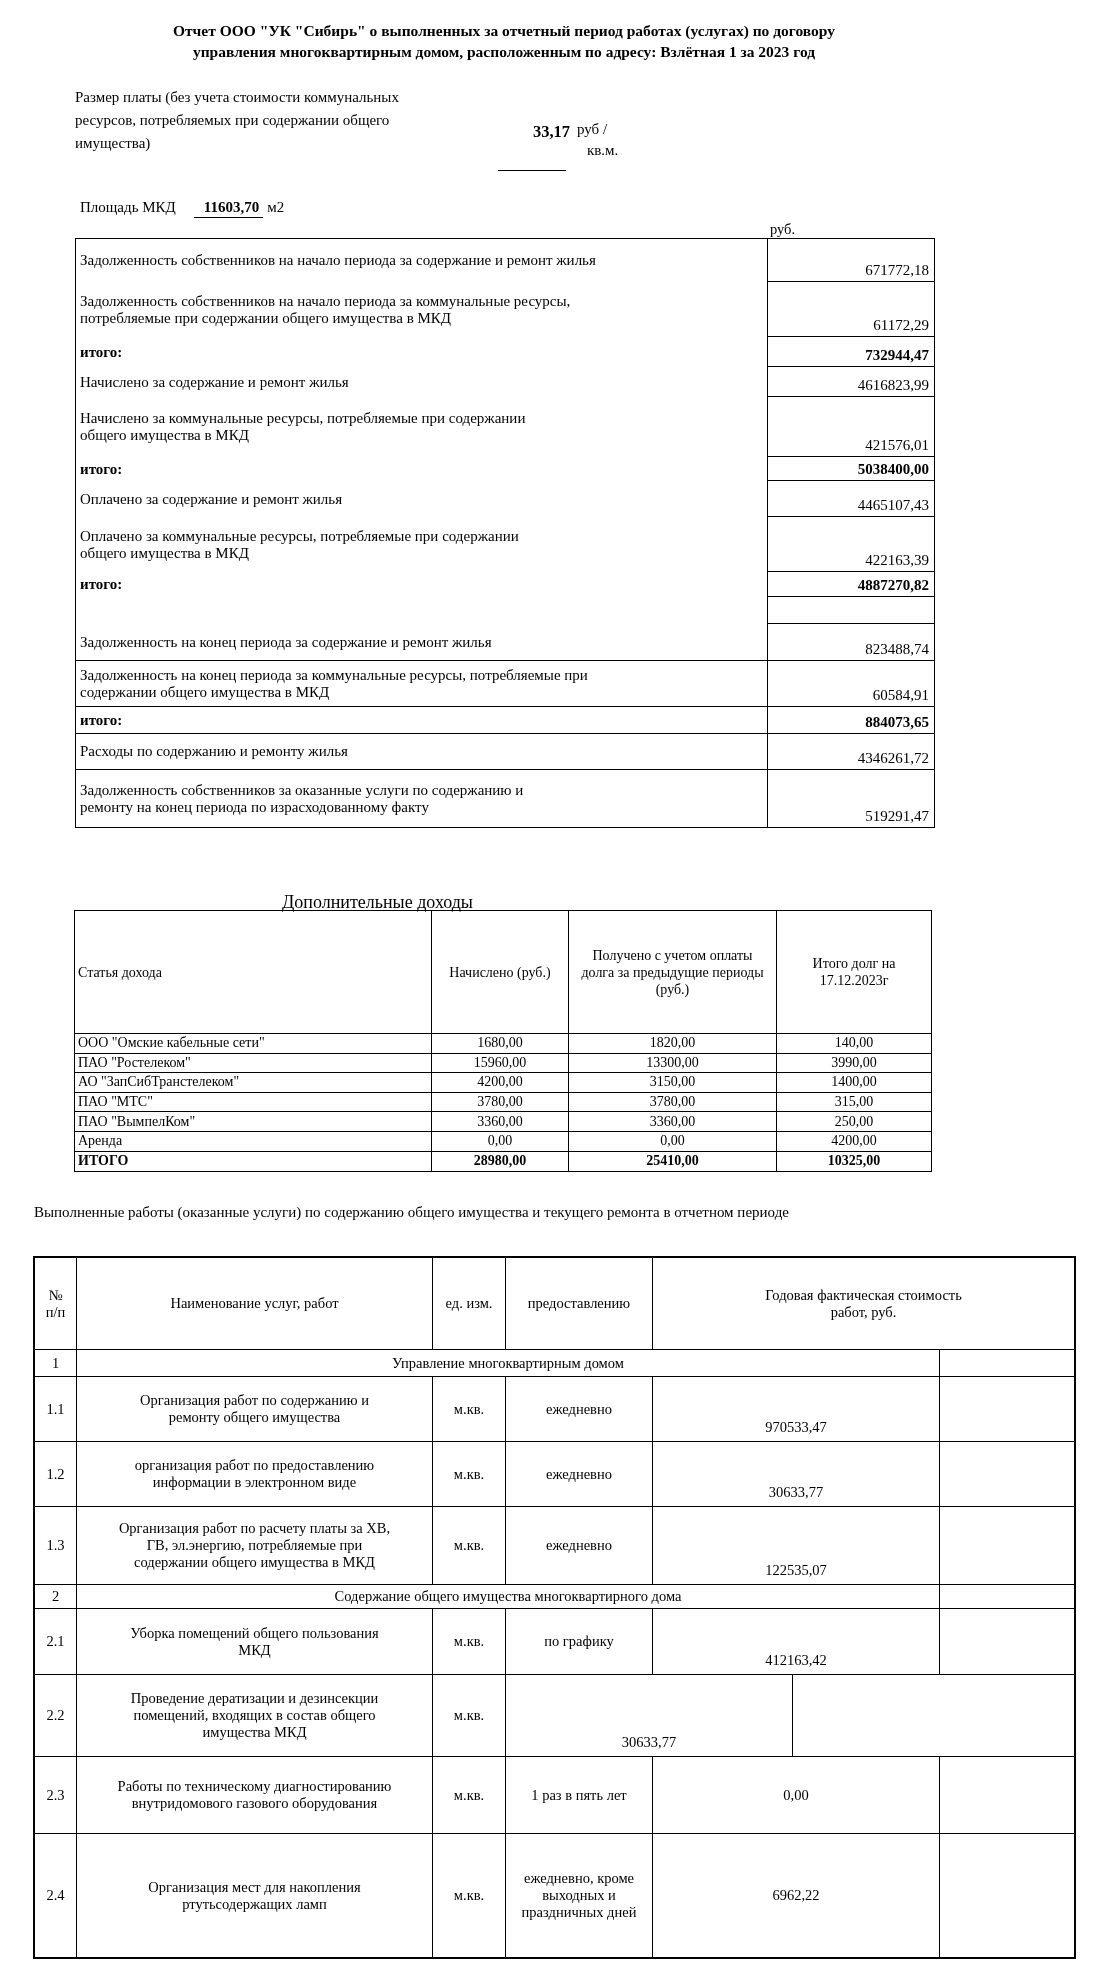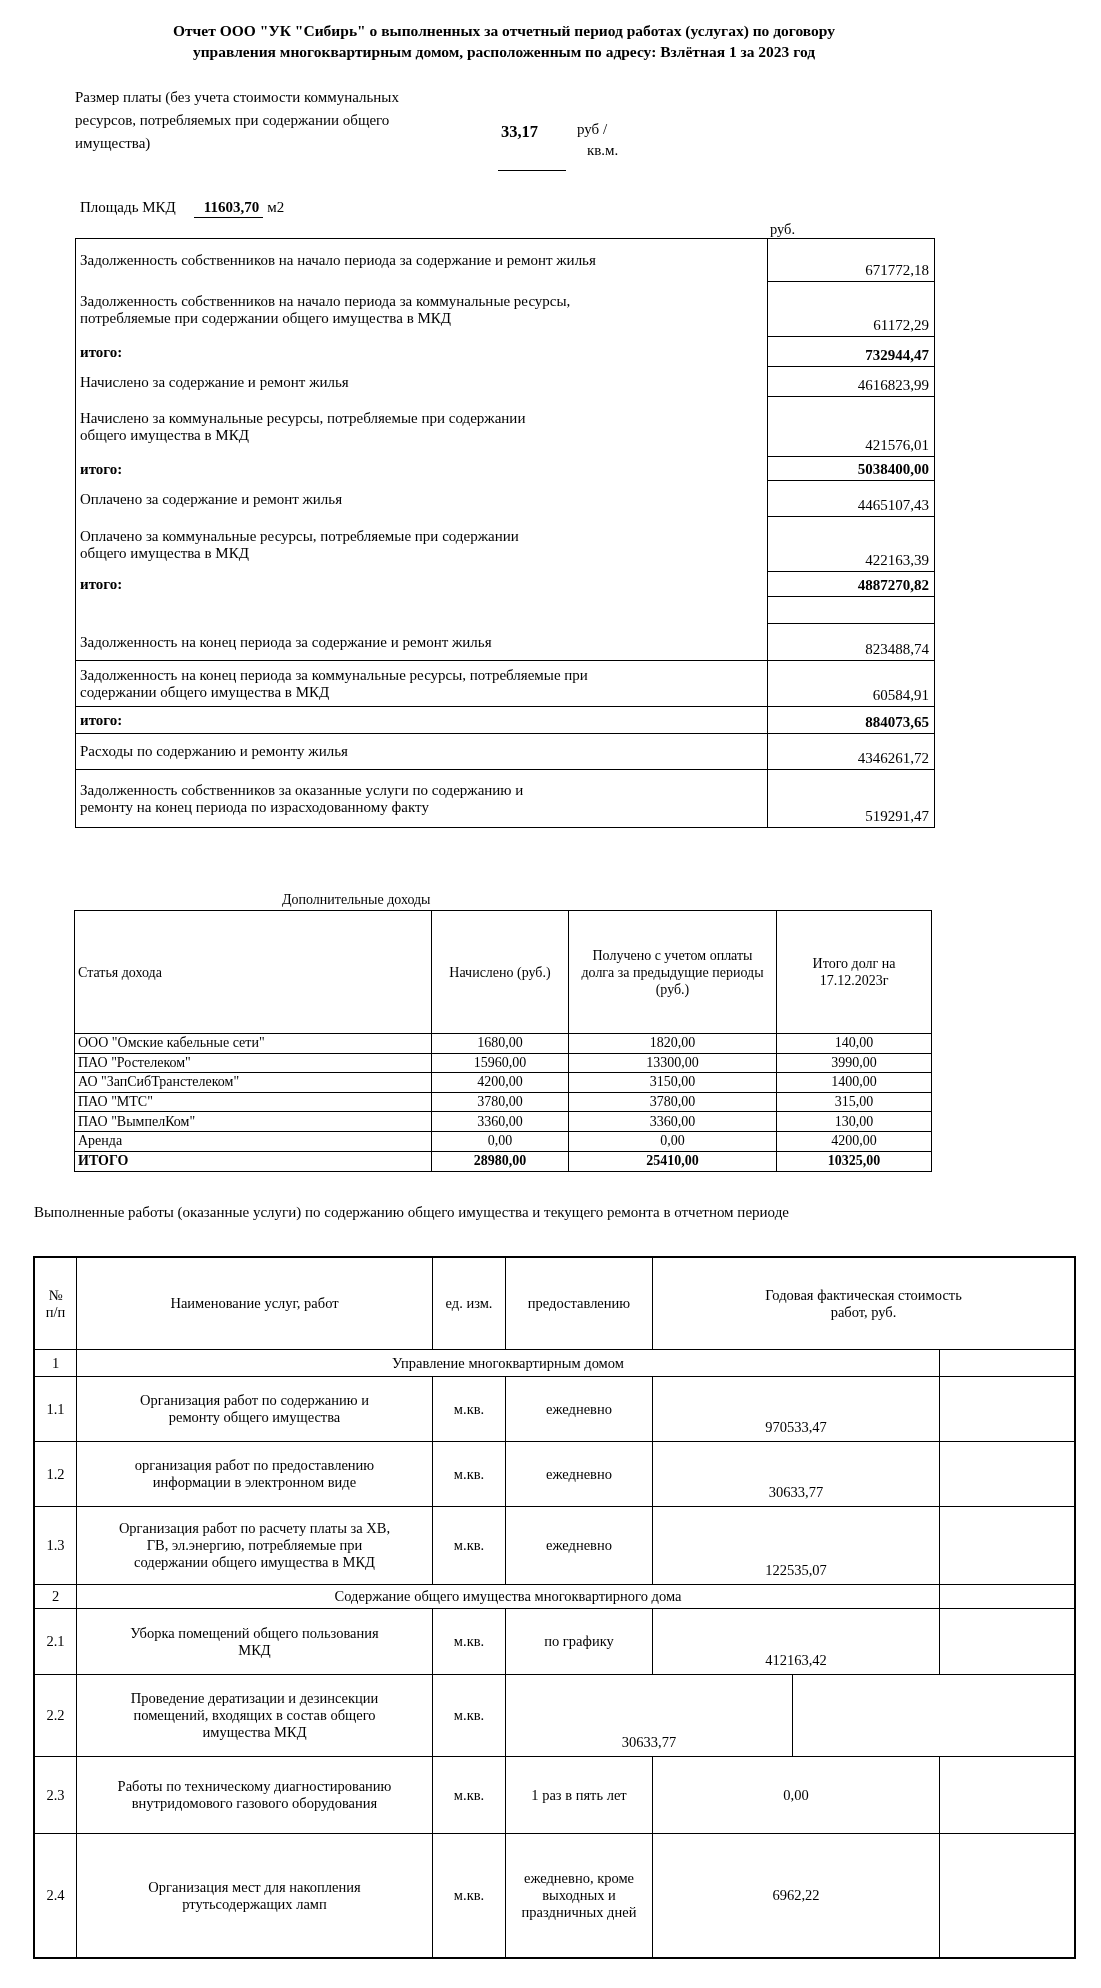--- a/index.html
+++ b/index.html
@@ -6,21 +6,21 @@
   .page{position:relative;width:1101px;height:1988px;background:#fff;color:#000;
         font-family:"Liberation Serif","DejaVu Serif",serif;overflow:hidden;}
   .abs{position:absolute;}
   .pre{white-space:pre-line;}
   .b{font-weight:bold;}
 
   .report-title{left:99px;top:20px;width:810px;text-align:center;
                 font-size:15.5px;font-weight:bold;line-height:21px;}
 
   .pay-label{left:75px;top:86px;width:398px;font-size:15px;line-height:23px;}
-  .pay-value{left:472px;top:122px;width:66px;text-align:right;font-size:16.5px;font-weight:bold;}
+  .pay-value{left:504px;top:122px;width:66px;text-align:right;font-size:16.5px;font-weight:bold;}
   .pay-unit{left:577px;top:119px;font-size:15px;line-height:21px;}
   .pay-unit .l2{margin-left:10px;}
   .pay-underline{left:498px;top:170px;width:68px;border-top:1.5px solid #000;height:0;}
 
   .area-row{left:80px;top:199px;font-size:15px;}
   .area-value{font-weight:bold;border-bottom:1.5px solid #000;padding:0 4px 2px 10px;margin-left:18px;}
   .area-unit{margin-left:4px;}
 
   .rub-label{left:770px;top:221px;font-size:14.5px;}
 
@@ -29,21 +29,21 @@
   .t1row{display:flex;box-sizing:border-box;}
   .t1row>div{box-sizing:border-box;}
   .t1l{width:692px;border-right:1px solid #000;display:flex;align-items:center;
        padding:1px 8px 1px 4px;line-height:17px;}
   .t1l.fb{border-bottom:1px solid #000;}
   .t1v{flex:1;display:flex;align-items:flex-end;justify-content:flex-end;
        padding:0 5px 3px 0;border-bottom:1px solid #000;line-height:15px;}
   .t1row.last .t1l,.t1row.last .t1v{border-bottom:none;}
 
   
-  .inc-title{left:282px;top:892px;font-size:14px;}
+  .inc-title{left:282px;top:892px;font-size:18px;}
   .t2{left:74px;top:910px;width:856px;border:1.5px solid #000;font-size:14px;}
   .t2row{display:flex;box-sizing:border-box;}
   .t2row>div{box-sizing:border-box;border-right:1px solid #000;display:flex;
              align-items:center;justify-content:center;text-align:center;line-height:17px;}
   .t2row>div:last-child{border-right:none;}
   .t2row>div:nth-child(1){width:357px;justify-content:flex-start;text-align:left;padding-left:3px;}
   .t2row>div:nth-child(2){width:137px;}
   .t2row>div:nth-child(3){width:208px;}
   .t2row>div:nth-child(4){flex:1;}
   .t2row:not(.last)>div{border-bottom:1px solid #000;}
@@ -194,21 +194,21 @@
       <div class="t2row data">
         <div>ПАО "МТС"</div>
         <div>3780,00</div>
         <div>3780,00</div>
         <div>315,00</div>
       </div>
       <div class="t2row data">
         <div>ПАО "ВымпелКом"</div>
         <div>3360,00</div>
         <div>3360,00</div>
-        <div>130,00</div>
+        <div>250,00</div>
       </div>
       <div class="t2row data">
         <div>Аренда</div>
         <div>0,00</div>
         <div>0,00</div>
         <div>4200,00</div>
       </div>
       <div class="t2row data last b">
         <div>ИТОГО</div>
         <div>28980,00</div>

